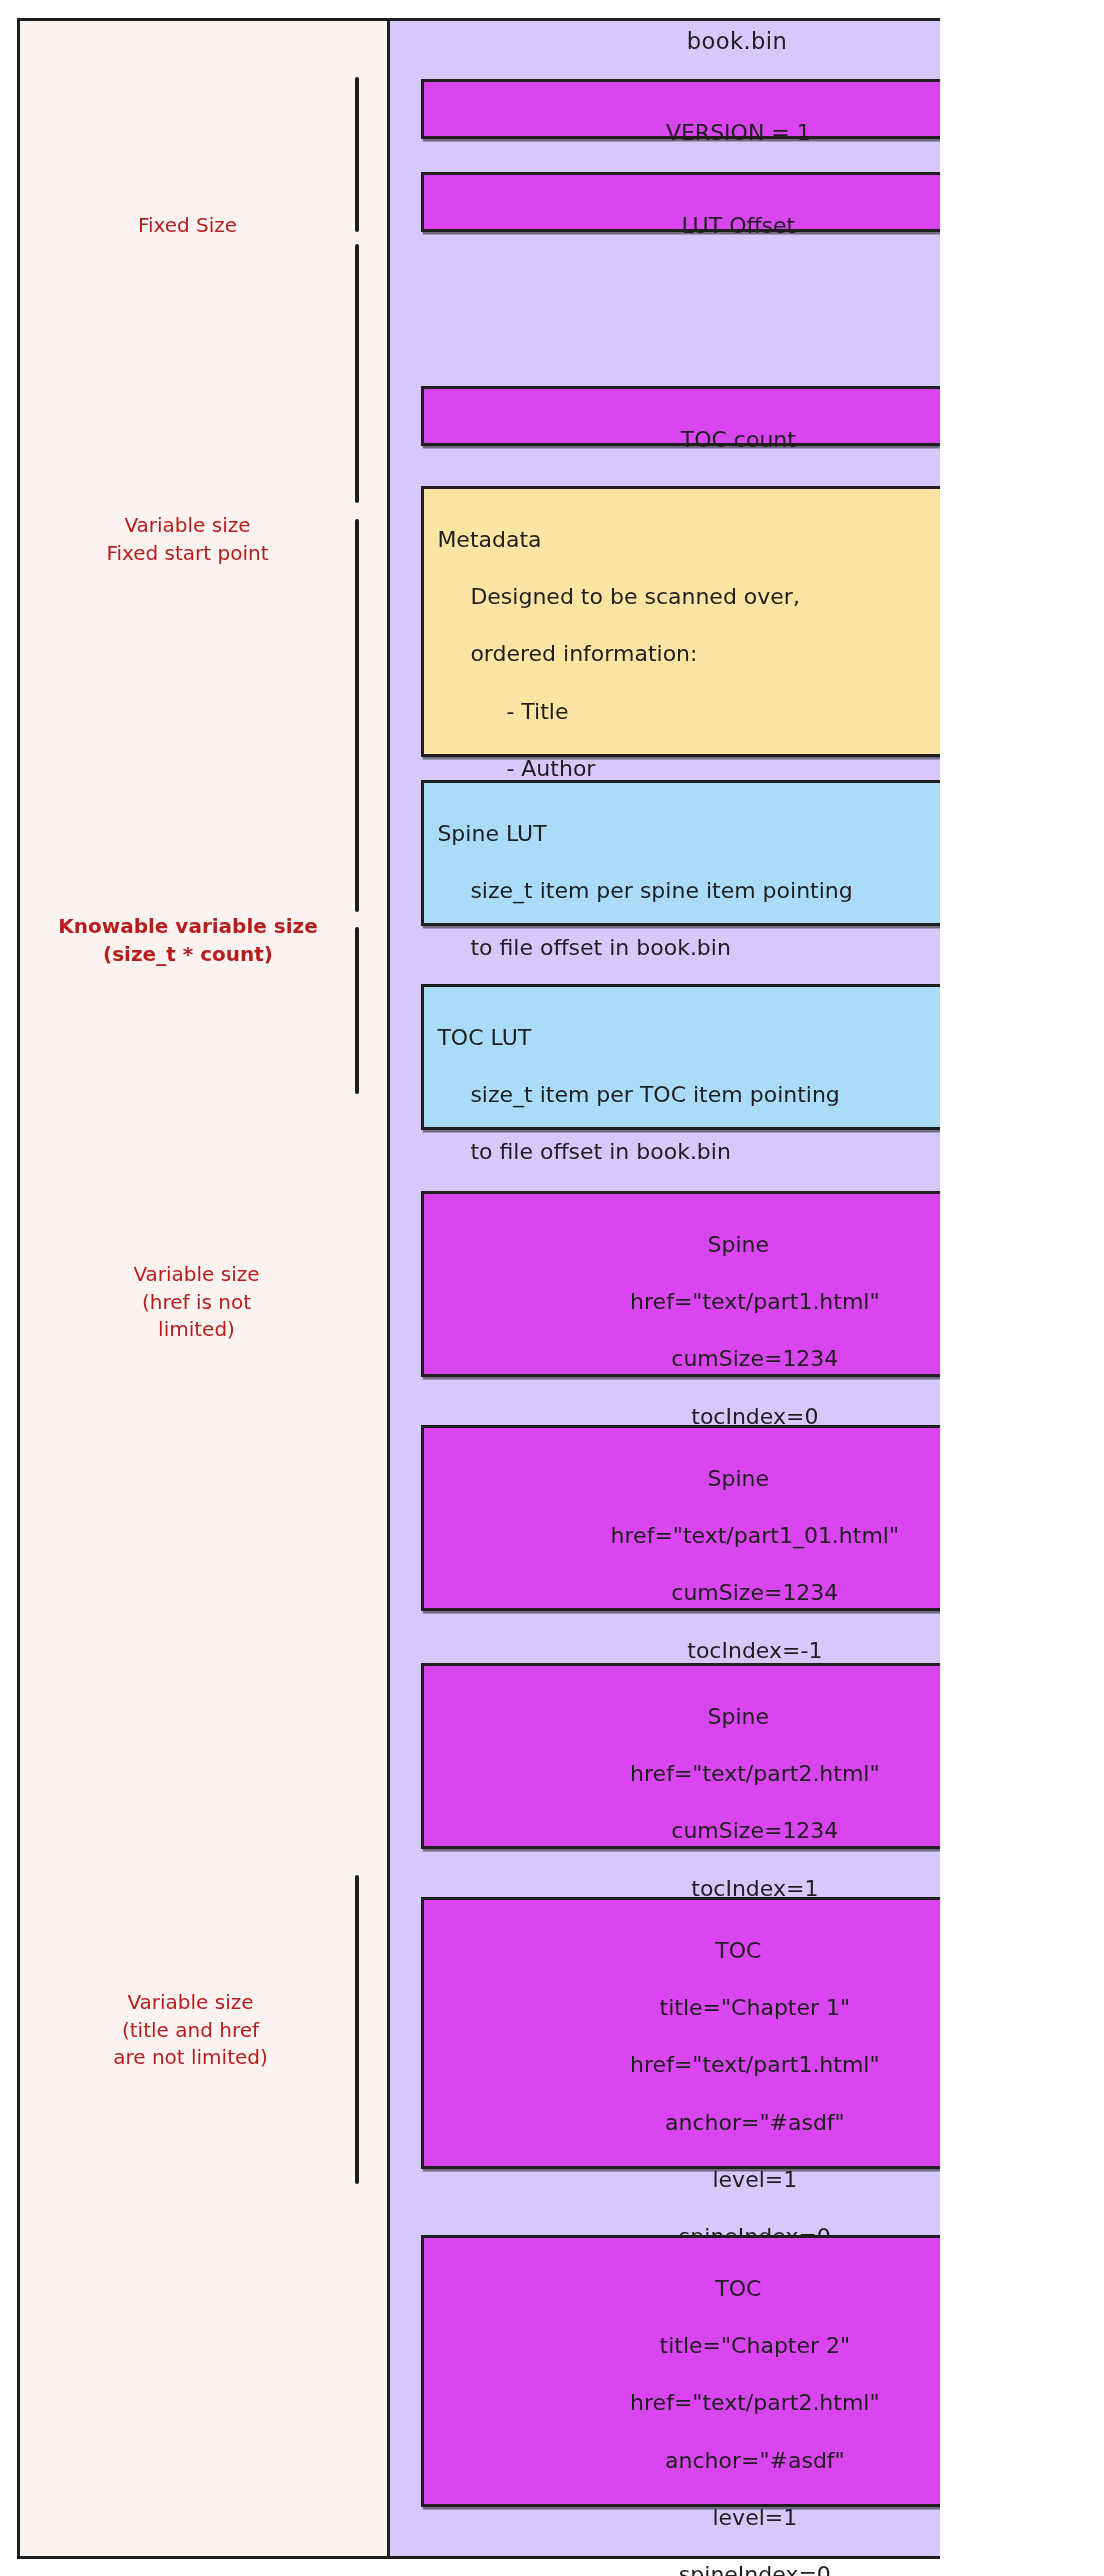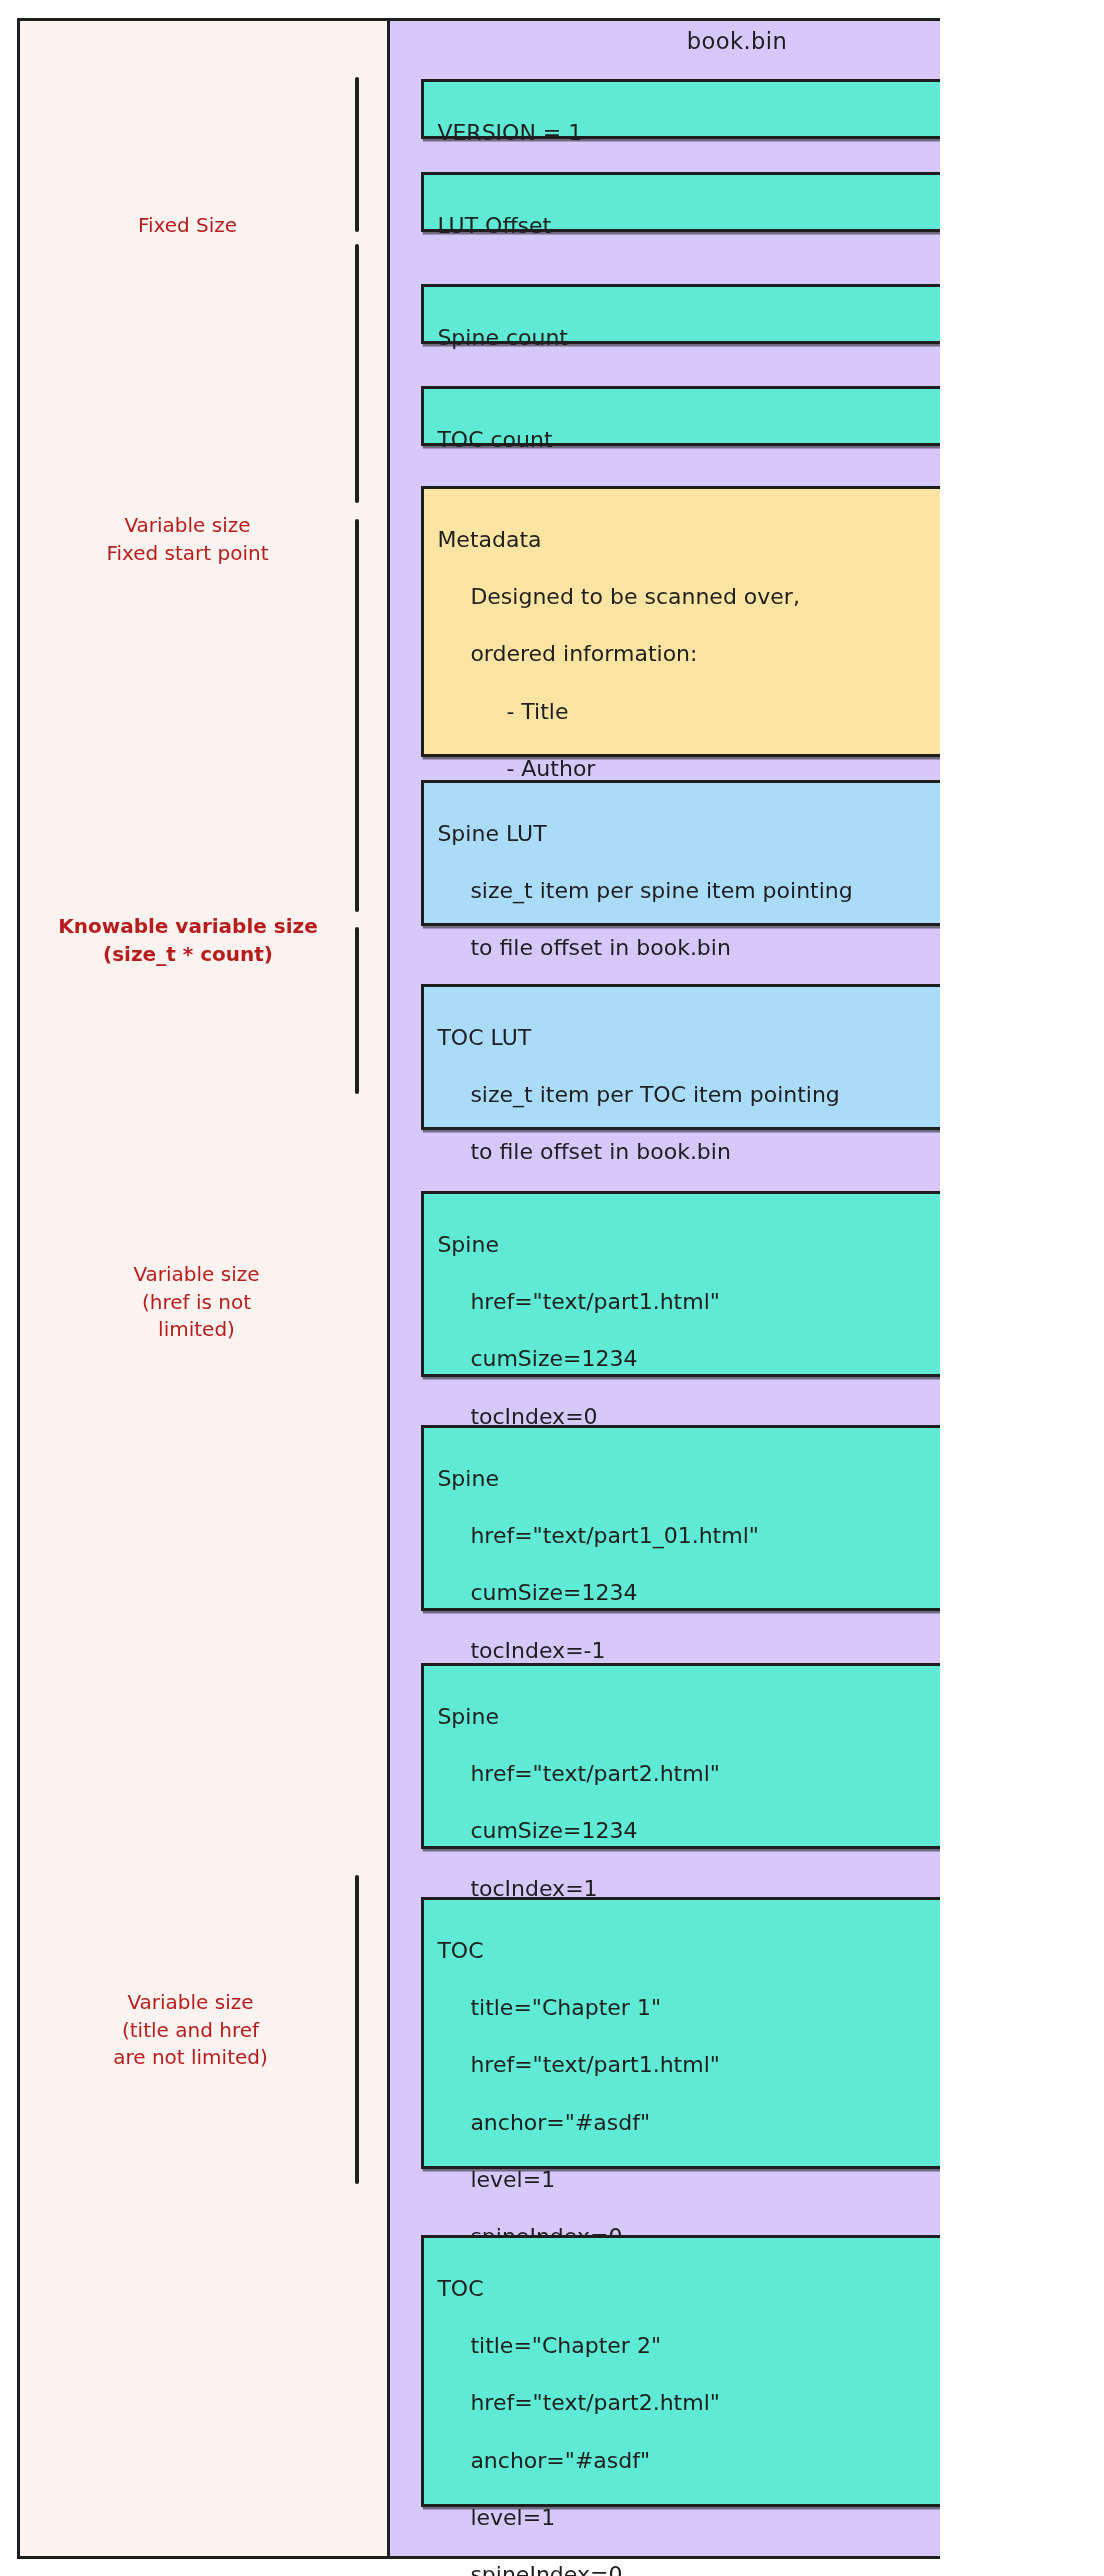--- a/index.html
+++ b/index.html
@@ -20,21 +20,21 @@
 
   
   .group-label{position:absolute;color:#b91c1c;font-size:20px;line-height:1.38;
       text-align:center;white-space:pre-line;}
 
   
   .box{position:absolute;box-sizing:border-box;border:3.3px solid #1e1e1e;
       left:421px;width:633px;padding:8.4px 11.7px 8.4px 13.4px;
       color:#1e1e1e;font-size:22px;line-height:1.30;white-space:pre-line;
       box-shadow:1.7px 2.5px 0 rgba(30,30,30,.55);}
-  .box.green{background:#5eead4;}
+  .box.green{background:#d946ef;text-align:center;}
   .box.yellow{background:#fce5a2;}
   .box.blue{background:#aadbf9;}
 
   .box .hdr{display:block;}
   .box .ind{display:block;padding-left:33px;}
   .box .ind2{display:block;padding-left:69px;}
 </style>
 </head>
 <body>
 
@@ -68,23 +68,20 @@
 are not limited)</div>
 
   <div class="box green" style="top:79px;height:60px">
     <span class="hdr">VERSION = 1</span>
   </div>
 
   <div class="box green" style="top:172px;height:60px">
     <span class="hdr">LUT Offset</span>
   </div>
 
-  <div class="box green" style="top:284px;height:60px">
-    <span class="hdr">Spine count</span>
-  </div>
 
   <div class="box green" style="top:386px;height:60px">
     <span class="hdr">TOC count</span>
   </div>
 
   <div class="box yellow" style="top:486px;height:271px">
     <span class="hdr">Metadata</span>
     <span class="ind">Designed to be scanned over,</span>
     <span class="ind">ordered information:</span>
     <span class="ind2">- Title</span>

